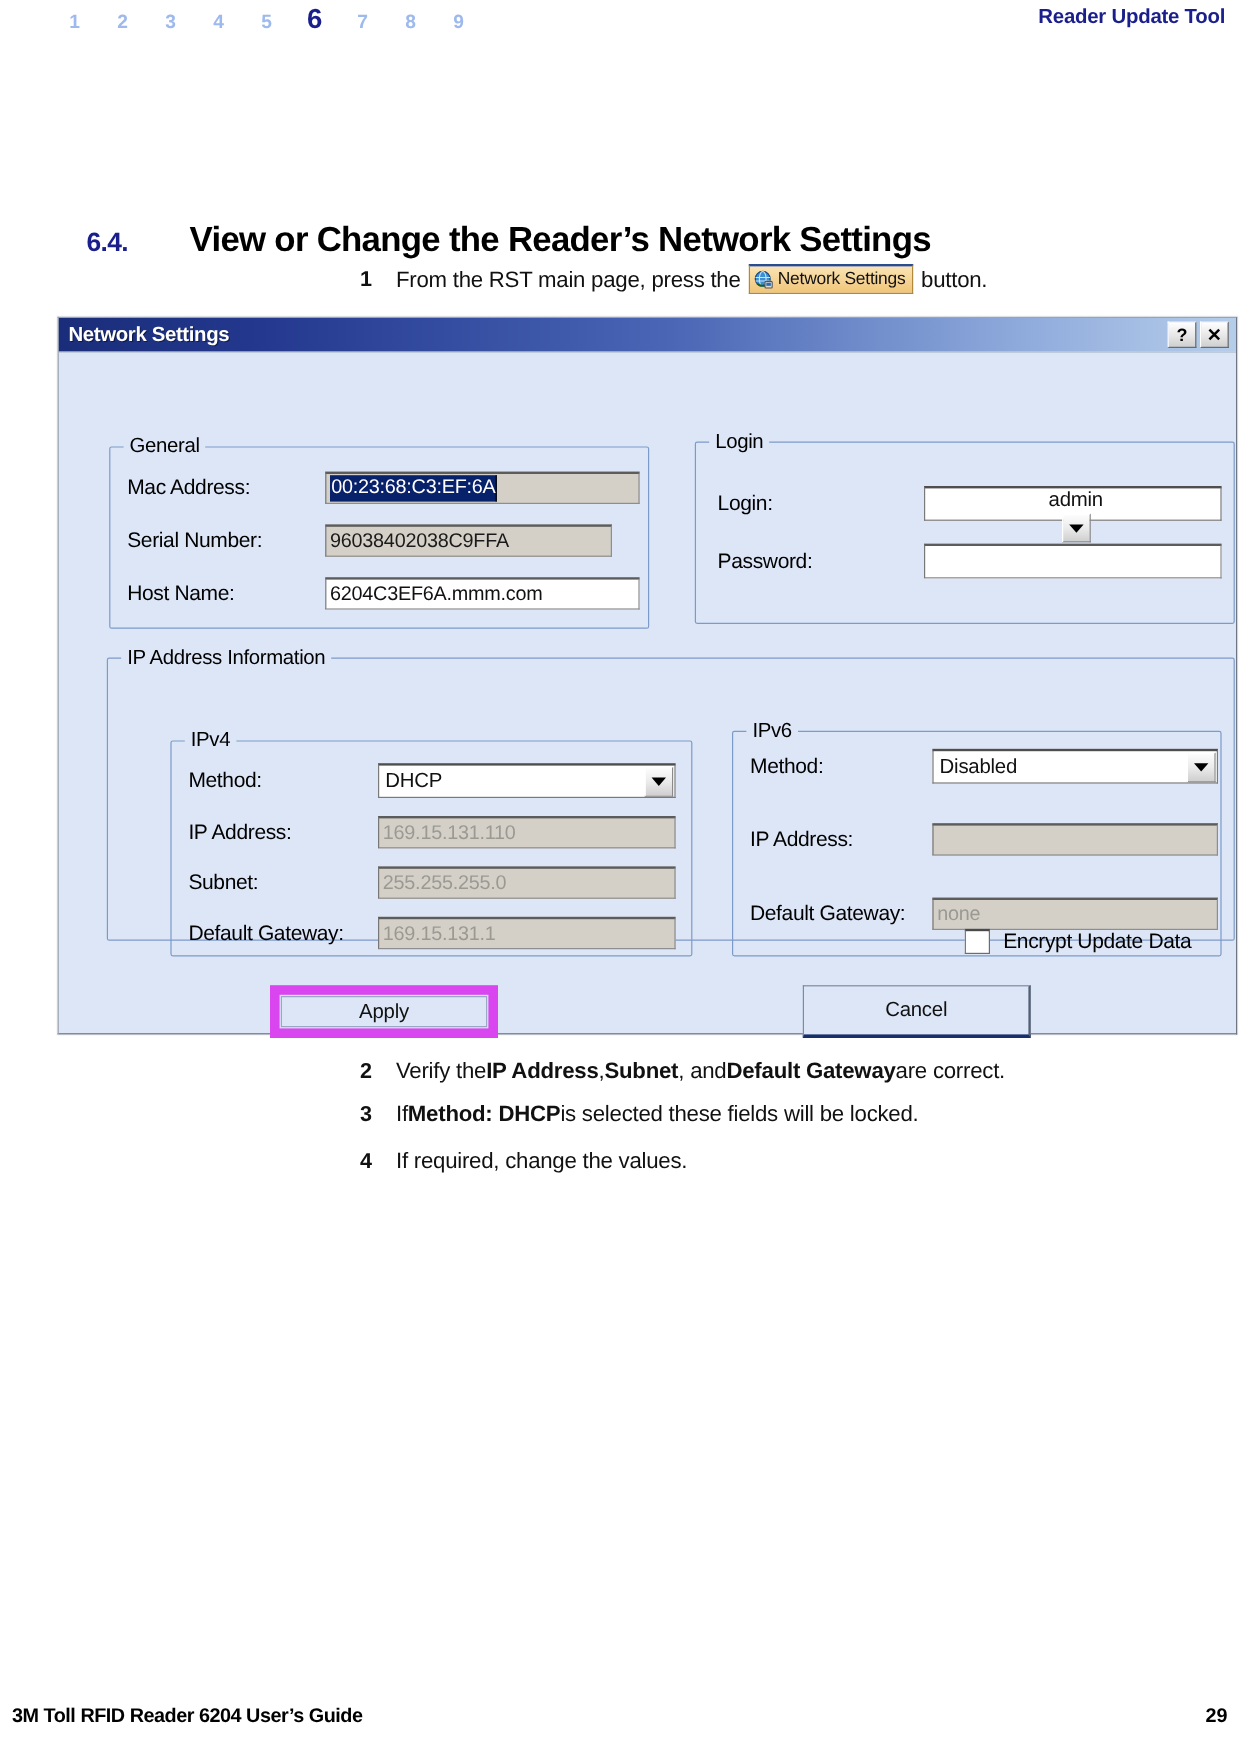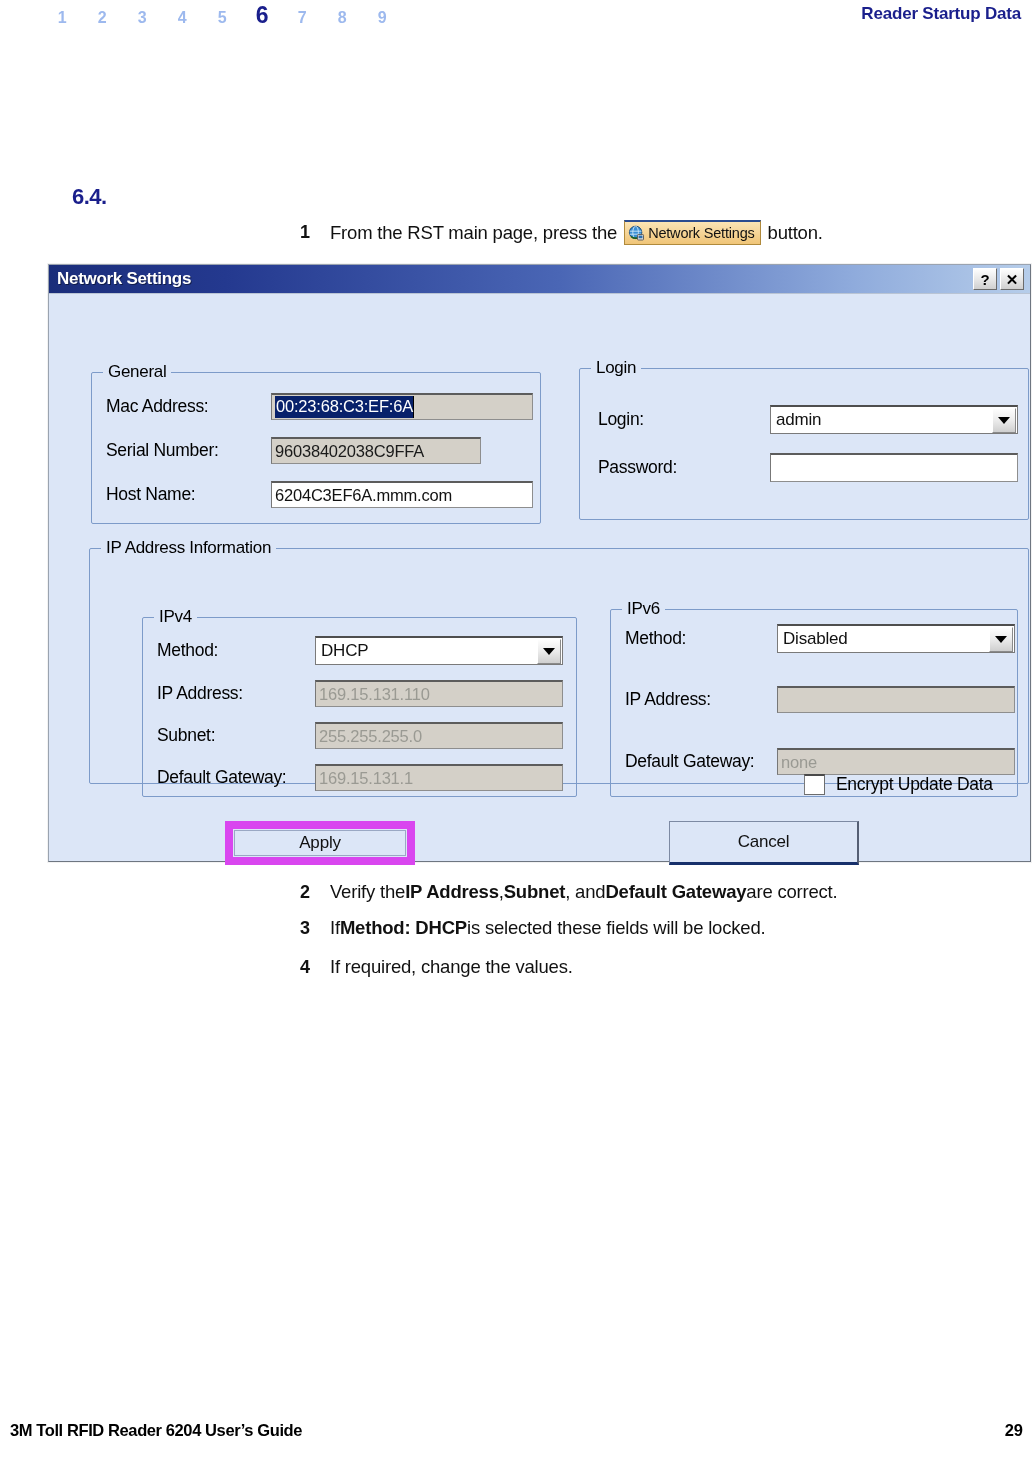--- a/index.html
+++ b/index.html
@@ -352,25 +352,26 @@
     <span class="chapter-num">1</span>
     <span class="chapter-num">2</span>
     <span class="chapter-num">3</span>
     <span class="chapter-num">4</span>
     <span class="chapter-num">5</span>
     <span class="chapter-num active">6</span>
     <span class="chapter-num">7</span>
     <span class="chapter-num">8</span>
     <span class="chapter-num">9</span>
   </div>
-  <div class="header-title">Reader Startup Data</div>
+  <div class="header-title">Reader Update Tool</div>
 </div>
 
 <div class="section-heading">
   <span class="section-number">6.4.</span>
+  <span class="section-title">View or Change the Reader’s Network Settings</span>
 </div>
 
 <div class="step" id="step1">
   <span class="step-num">1</span>
   <span class="step-text">
     <span>From the RST main page, press the</span>
     <span class="inline-btn">
       <span class="globe-icon">
         <svg width="17" height="17" viewBox="0 0 17 17" aria-hidden="true">
           <circle cx="7.6" cy="7.4" r="6.2" fill="#3b8fd4" stroke="#184a7a" stroke-width="1"></circle>
@@ -404,39 +405,39 @@
 
       <div class="row" style="left:14px; top:20px;">
         <span class="fld-label" style="width:165px;">Mac Address:</span>
         <div class="textfield" style="width:262px;">
           <span class="sel">00:23:68:C3:EF:6A</span>
         </div>
       </div>
 
       <div class="row" style="left:14px; top:64px;">
         <span class="fld-label" style="width:165px;">Serial Number:</span>
-        <div class="textfield" style="width:210px;">
+        <div class="textfield" style="width:239px;">
           <span>96038402038C9FFA</span>
         </div>
       </div>
 
       <div class="row" style="left:14px; top:108px;">
         <span class="fld-label" style="width:165px;">Host Name:</span>
         <div class="textfield white" style="width:262px;">
           <span>6204C3EF6A.mmm.com</span>
         </div>
       </div>
     </div>
 
     <div class="groupbox" id="gb-login">
       <span class="gb-title">Login</span>
 
       <div class="row" style="left:18px; top:36px;">
         <span class="fld-label" style="width:172px;">Login:</span>
-        <div class="combo" style="width:248px;">
+        <div class="combo" style="width:248px;flex-direction:column;">
           <span>admin</span>
           <span class="combo-arrow">
               <span class="arrow-tri"></span>
             </span>
         </div>
       </div>
 
       <div class="row" style="left:18px; top:84px;">
         <span class="fld-label" style="width:172px;">Password:</span>
         <div class="textfield white" style="width:248px; height:29px;">

